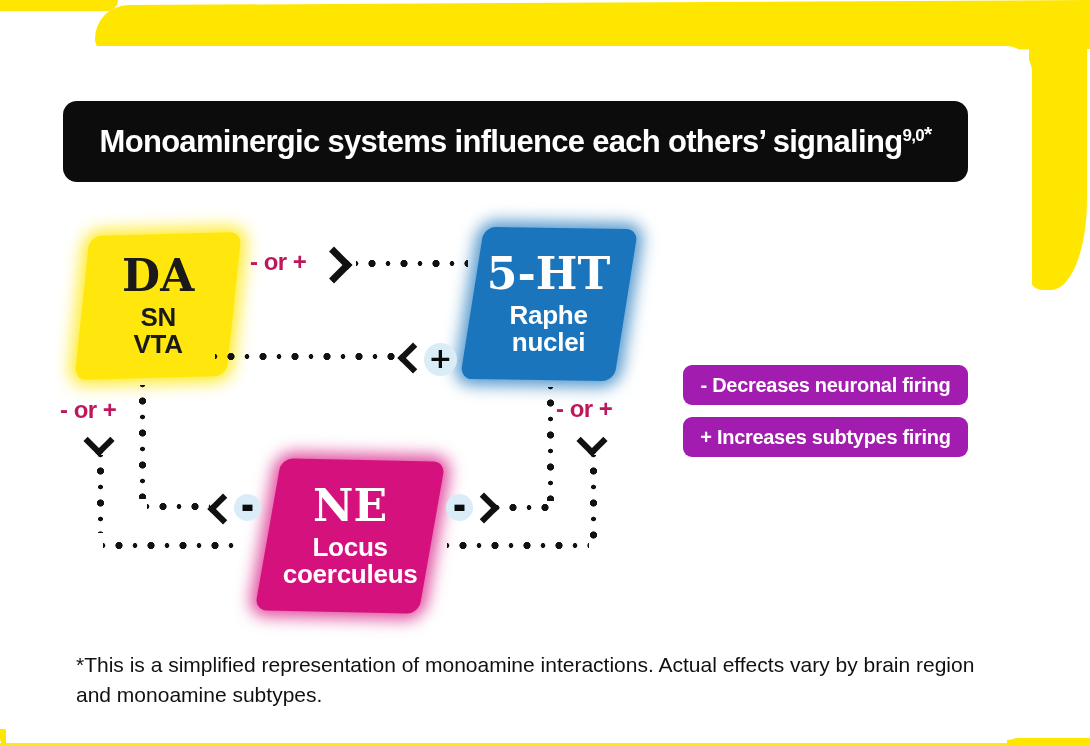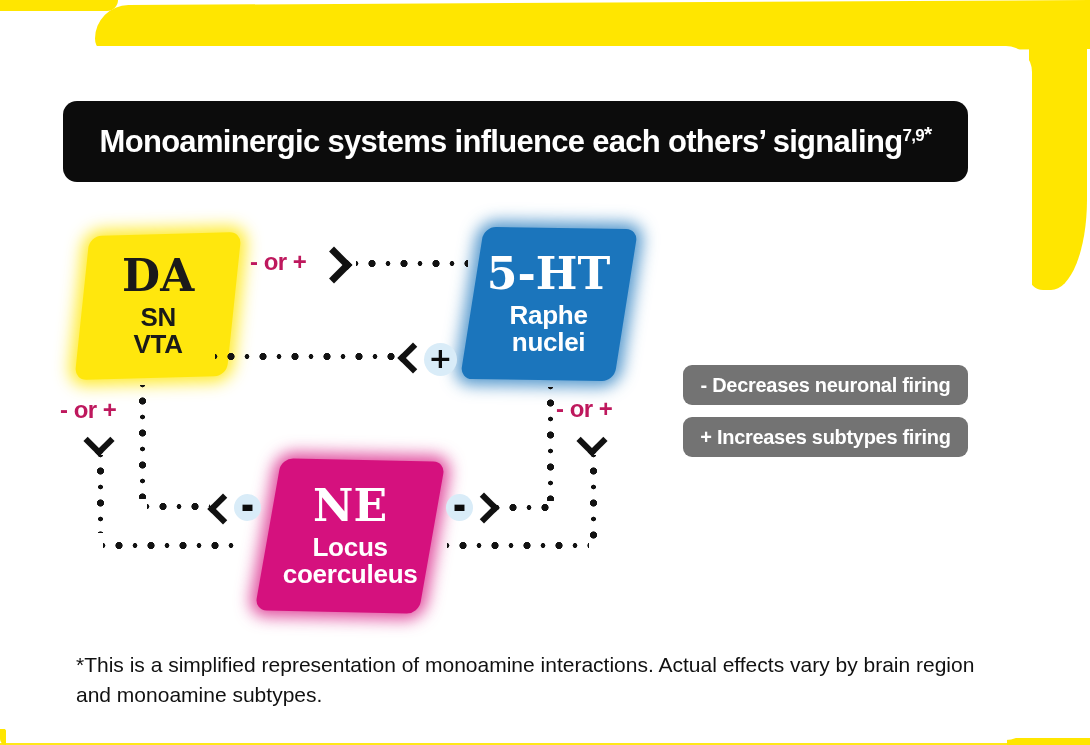--- a/index.html
+++ b/index.html
@@ -85,21 +85,21 @@
     display:flex;align-items:center;justify-content:center;
     font-family:"DejaVu Sans",sans-serif;font-weight:bold;
   }
   .badge-plus{left:424px;top:343px;width:33px;height:33px;font-size:27px;}
   .badge-plus .sym{transform:scale(1.05,1.05);margin-top:-3px;}
   .badge-minus .sym{transform:scale(1.25,1.7);margin-top:-4px;}
   .badge-minus{width:27px;height:27px;font-size:26px;}
   
   .legend-box{
     position:absolute;left:683px;width:285px;height:40px;z-index:2;
-    background:#737373;border-radius:9px;color:#ffffff;
+    background:#a21caf;border-radius:9px;color:#ffffff;
     display:flex;align-items:center;justify-content:center;
     font-weight:bold;font-size:20px;letter-spacing:-0.3px;white-space:nowrap;
   }
   .legend-1{top:365px;}
   .legend-2{top:417px;}
   
   .footnote{position:absolute;left:76px;top:650px;width:910px;z-index:2;
     font-size:21px;line-height:1.42;color:#111;}
 </style>
 </head>
@@ -111,21 +111,21 @@
   <div class="sw sw-band"></div>
   <div class="sw sw-right"></div>
   <div class="sw sw-bottom-line"></div>
   <div class="sw sw-bl-corner"></div>
   <div class="sw sw-br-seg"></div>
   <div class="sw sw-br-tick"></div>
 
   <div class="card"></div>
 
   <div class="title-bar">
-    <div class="title-inner"><span>Monoaminergic systems influence each others’ signaling</span><sup><span>7,9</span><span class="ast">*</span></sup></div>
+    <div class="title-inner"><span>Monoaminergic systems influence each others’ signaling</span><sup><span>9,0</span><span class="ast">*</span></sup></div>
   </div>
 
   <div class="node node-da">
     <div class="node-inner">
       <div class="abbr">DA</div>
       <div class="region">SN</div>
       <div class="region">VTA</div>
     </div>
   </div>
 

